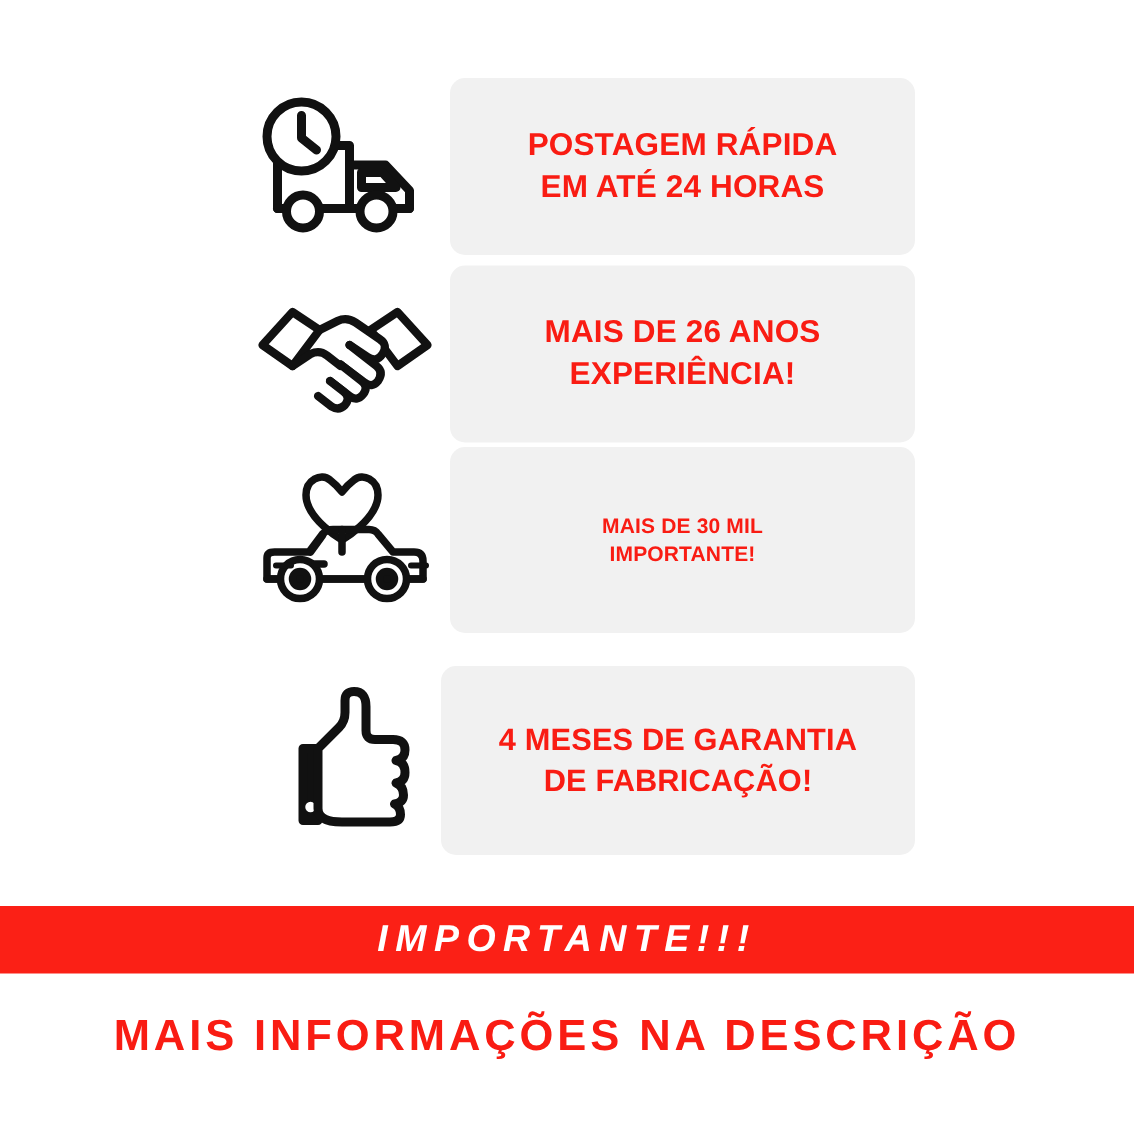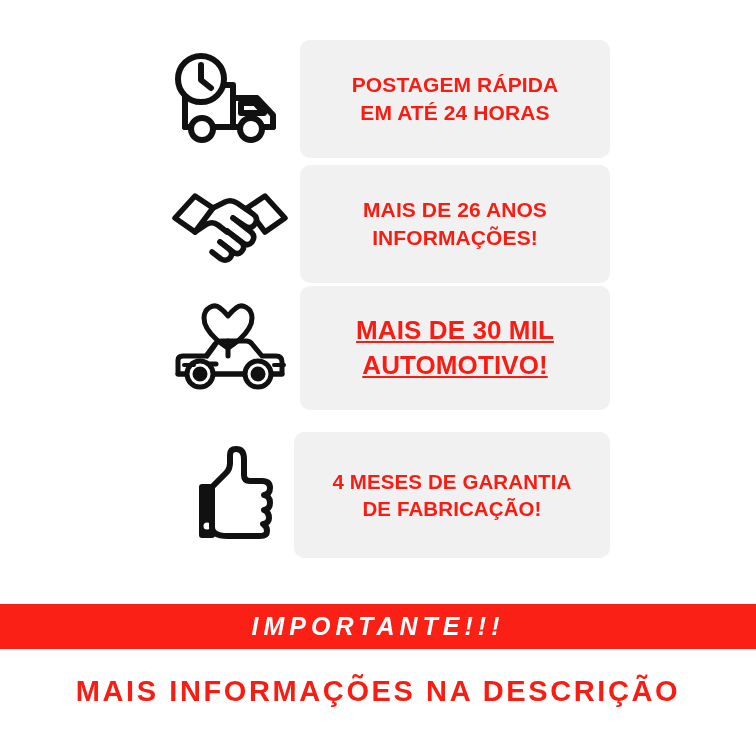--- a/index.html
+++ b/index.html
@@ -14,21 +14,21 @@
   .page{
     width:756px;height:756px;
     position:relative;
     display:flex;
     flex-direction:column;
     background:#ffffff;
   }
   
   .benefits{
     position:absolute;
-    left:0;top:0;
+    left:0;top:12px;
     width:756px;
     height:600px;
   }
   .benefit-row{
     position:absolute;
     display:flex;
     align-items:center;
     left:160px;
     width:450px;
   }
@@ -62,21 +62,21 @@
   .pill-wide{margin-left:-6px;}
   .benefit-line{
     color:#f91c13;
     font-weight:bold;
     font-size:21px;
     line-height:1.33;
     letter-spacing:0.1px;
     text-align:center;
     white-space:nowrap;
   }
-  .row-2 .benefit-line{font-size:26px;text-decoration:underline;}
+  .row-2 .benefit-line{font-size:14px;}
   .row-3 .benefit-line{font-size:20.5px;}
 
   
   .footer{
     position:absolute;
     left:0;
     top:604px;
     width:756px;
     height:152px;
   }
@@ -154,21 +154,21 @@
             <path d="M46 30 L58 24 Q64 21 70 25 L86 36 Q92 40 88 46 Q84 52 78 48 L66 40"></path>
             <path d="M66 40 L84 54 Q89 58 85 64 Q81 69 76 65 L60 53"></path>
             <path d="M60 53 L74 64 Q79 68 75 73 Q71 78 66 74 L53 64"></path>
             <path d="M53 64 L62 71 Q67 75 63 80 Q59 84 54 81 L45 74"></path>
             <path d="M28 54 L40 46 Q46 43 51 47 L60 54"></path>
           </g>
         </svg>
       </div>
       <div class="benefit-pill">
         <span class="benefit-line">MAIS DE 26 ANOS</span>
-        <span class="benefit-line">INFORMAÇÕES!</span>
+        <span class="benefit-line">EXPERIÊNCIA!</span>
       </div>
     </div>
 
     <div class="benefit-row row-2">
       <div class="benefit-icon">
         <svg width="128" height="104" viewBox="0 0 128 104" fill="none" aria-hidden="true">
           <g stroke="#111111" stroke-width="5" stroke-linejoin="round" stroke-linecap="round" fill="none">
             <path d="M62 52 C62 52 38 38 38 22 C38 12 48 7 54 12 C58 15 62 20 62 20 C62 20 66 15 70 12 C76 7 86 12 86 22 C86 38 62 52 62 52 Z"></path>
             <path d="M12 78 V64 Q12 60 17 60 H40 L49 48 Q52 45 56 45 H80 Q84 45 86 48 L96 60 H110 Q116 60 116 66 V78 Z"></path>
             <path d="M12 78 H116"></path>
@@ -179,21 +179,21 @@
             <circle cx="92" cy="78" r="13" fill="#ffffff"></circle>
             <circle cx="92" cy="78" r="5" fill="#111111"></circle>
             <path d="M28 69 H18" stroke-width="4"></path>
             <path d="M108 69 H118" stroke-width="4"></path>
             <path d="M44 68 H50" stroke-width="5"></path>
           </g>
         </svg>
       </div>
       <div class="benefit-pill">
         <span class="benefit-line">MAIS DE 30 MIL</span>
-        <span class="benefit-line">AUTOMOTIVO!</span>
+        <span class="benefit-line">IMPORTANTE!</span>
       </div>
     </div>
 
     <div class="benefit-row row-3">
       <div class="benefit-icon">
         <svg width="112" height="104" viewBox="0 0 112 104" fill="none" aria-hidden="true">
           <g stroke="#111111" stroke-width="6" stroke-linejoin="round" stroke-linecap="round">
             <path d="M38 44 H28 V92 H38 Z" fill="#111111"></path>
             <circle cx="33" cy="83" r="3.5" fill="#ffffff" stroke="none"></circle>
             <path d="M38 44 L52 30 Q56 26 56 20 V12 Q56 6 62 6 Q70 6 70 16 V32 Q70 38 76 38 H88 Q96 38 96 45 Q96 51 90 52 Q96 53 96 60 Q96 66 90 67 Q95 69 95 75 Q95 80 89 81 Q93 83 93 88 Q93 93 86 93 H54 Q38 93 38 84 Z" fill="#ffffff"></path>

